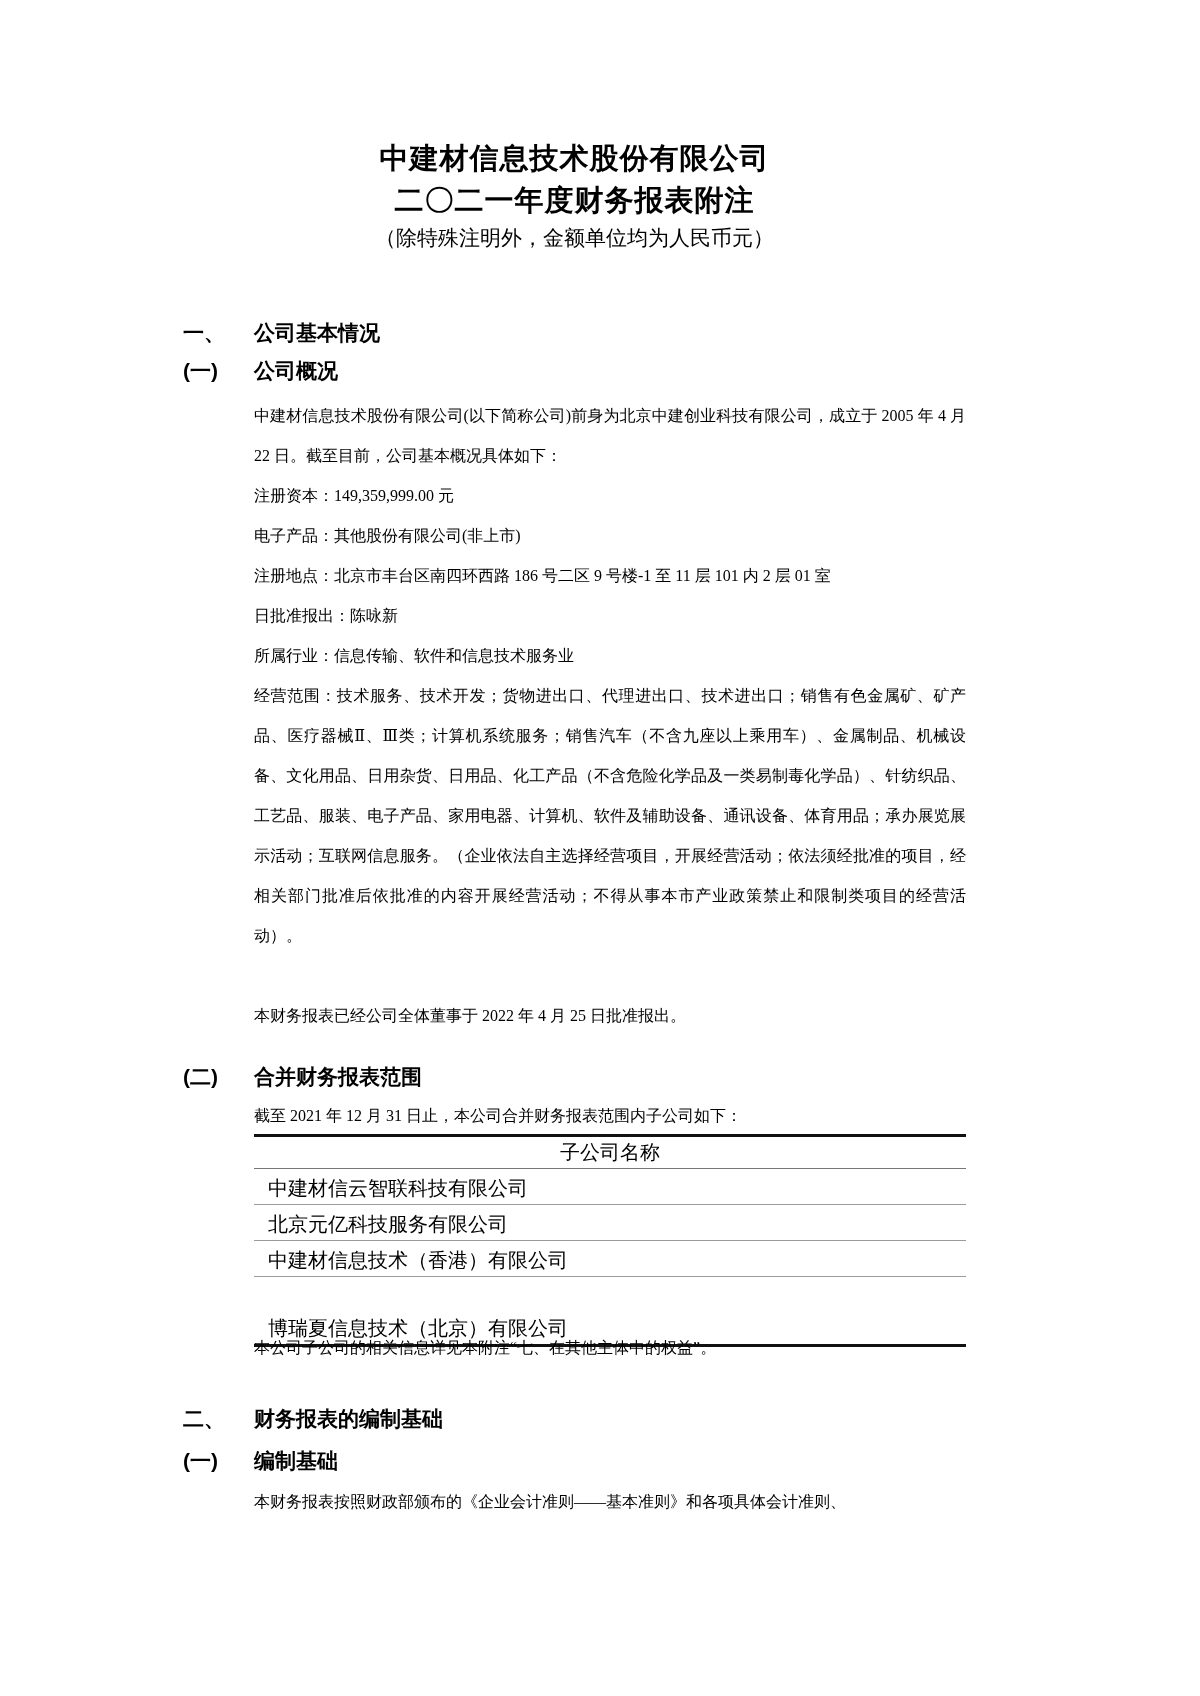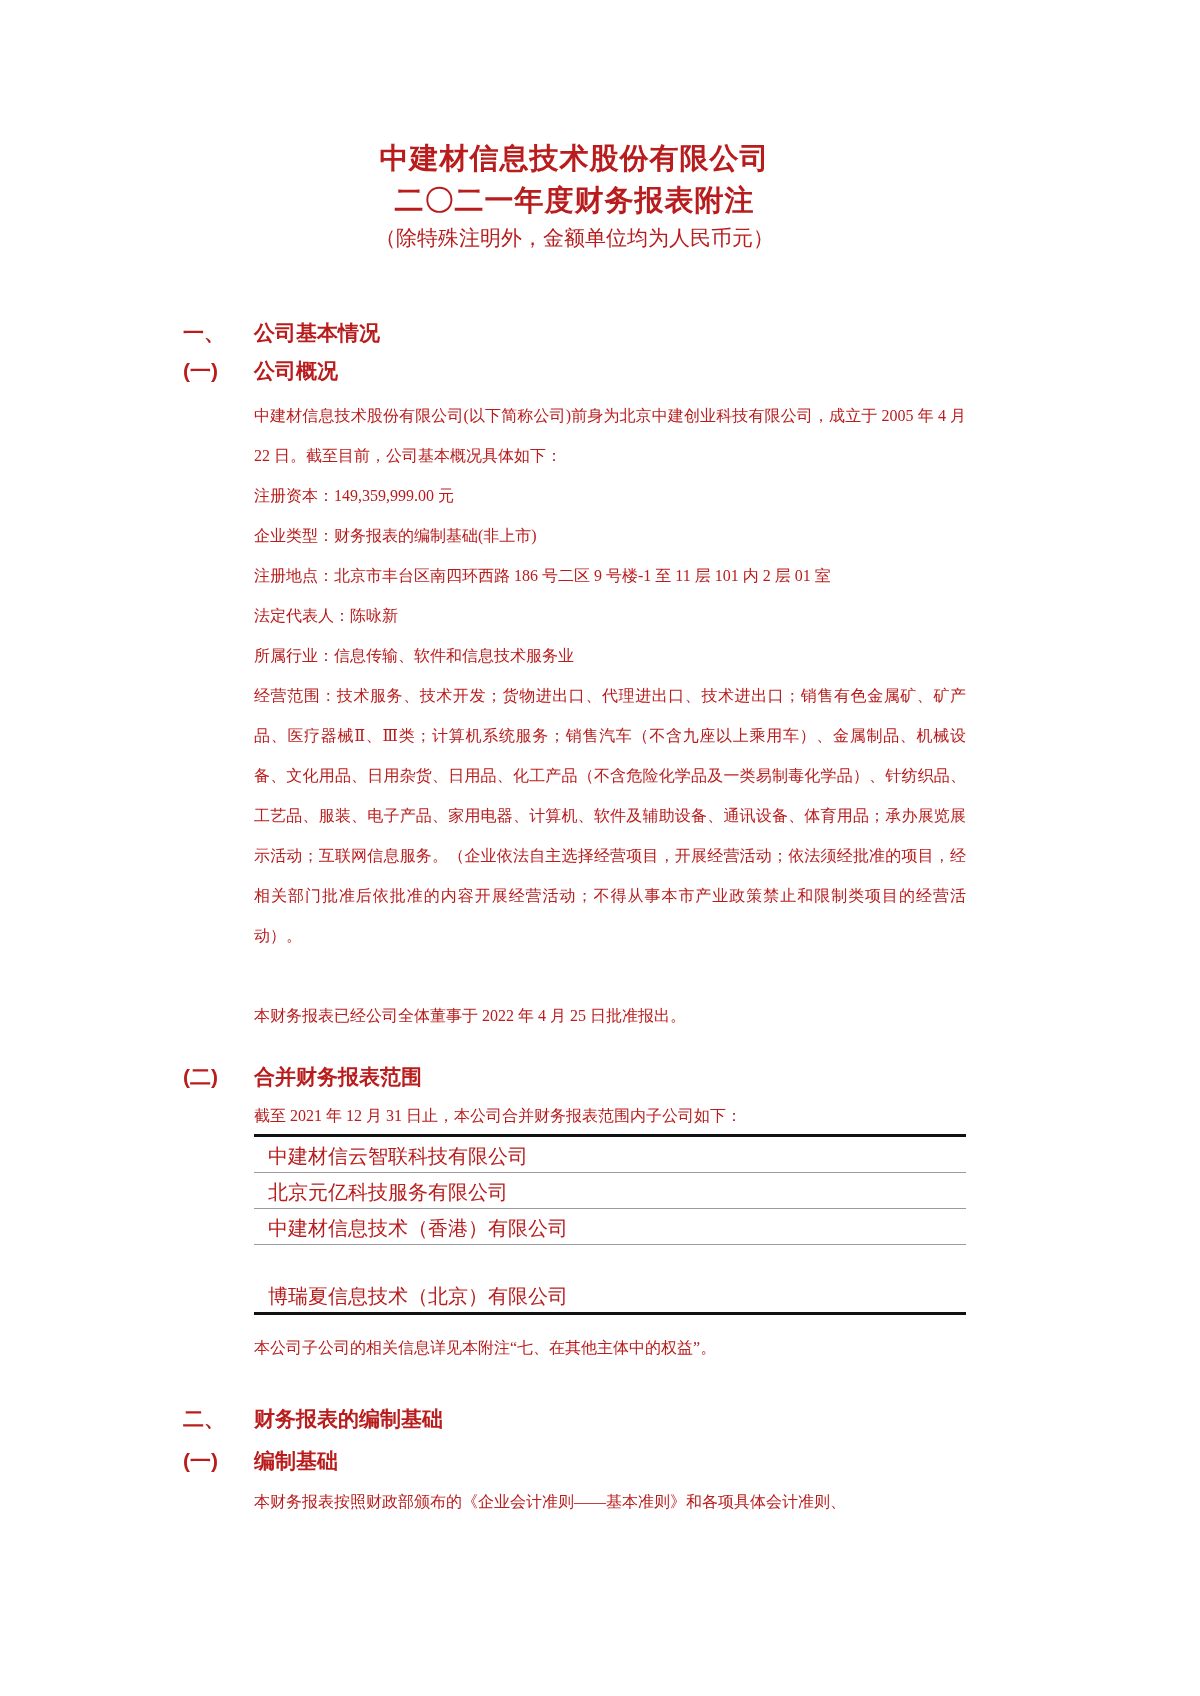--- a/index.html
+++ b/index.html
@@ -7,21 +7,21 @@
     width: 1200px;
     height: 1696px;
     background: #e9e9e9;
     font-family: "Liberation Serif", "DejaVu Serif", serif;
   }
   .doc {
     position: relative;
     width: 1200px;
     height: 1696px;
     background: #ffffff;
-    color: #b91c1c;
+    color: #000000;
     overflow: hidden;
   }
   
   .abs { position: absolute; left: 183px; width: 783px; }
 
   .title-line {
     text-align: center;
     font-family: "Liberation Sans", "DejaVu Sans", sans-serif;
     font-weight: bold;
     font-size: 29px;
@@ -98,38 +98,39 @@
 
   <div class="abs heading-row" style="top:358px;">
     <span class="heading-num">(一)</span>
     <span>公司概况</span>
   </div>
 
   <div class="abs body-block just" style="top:396px;">中建材信息技术股份有限公司(以下简称公司)前身为北京中建创业科技有限公司，成立于 2005 年 4 月 22 日。截至目前，公司基本概况具体如下：</div>
 
   <div class="abs body-block" style="top:476px;">
     <div class="fact-line">注册资本：149,359,999.00 元</div>
-    <div class="fact-line">企业类型：财务报表的编制基础(非上市)</div>
+    <div class="fact-line">电子产品：其他股份有限公司(非上市)</div>
     <div class="fact-line">注册地点：北京市丰台区南四环西路 186 号二区 9 号楼-1 至 11 层 101 内 2 层 01 室</div>
-    <div class="fact-line">法定代表人：陈咏新</div>
+    <div class="fact-line">日批准报出：陈咏新</div>
     <div class="fact-line">所属行业：信息传输、软件和信息技术服务业</div>
   </div>
 
   <div class="abs body-block just" style="top:676px;">经营范围：技术服务、技术开发；货物进出口、代理进出口、技术进出口；销售有色金属矿、矿产品、医疗器械Ⅱ、Ⅲ类；计算机系统服务；销售汽车（不含九座以上乘用车）、金属制品、机械设备、文化用品、日用杂货、日用品、化工产品（不含危险化学品及一类易制毒化学品）、针纺织品、工艺品、服装、电子产品、家用电器、计算机、软件及辅助设备、通讯设备、体育用品；承办展览展示活动；互联网信息服务。（企业依法自主选择经营项目，开展经营活动；依法须经批准的项目，经相关部门批准后依批准的内容开展经营活动；不得从事本市产业政策禁止和限制类项目的经营活动）。</div>
 
   <div class="abs body-block" style="top:996px;">本财务报表已经公司全体董事于 2022 年 4 月 25 日批准报出。</div>
 
   <div class="abs heading-row" style="top:1064px;">
     <span class="heading-num">(二)</span>
     <span>合并财务报表范围</span>
   </div>
 
   <div class="abs body-block" style="top:1096px;">截至 2021 年 12 月 31 日止，本公司合并财务报表范围内子公司如下：</div>
 
   <div class="abs sub-table" style="top:1134px;">
+    <div class="t-header">子公司名称</div>
     <div class="t-row">中建材信云智联科技有限公司</div>
     <div class="t-row">北京元亿科技服务有限公司</div>
     <div class="t-row">中建材信息技术（香港）有限公司</div>
     <div class="t-row">博瑞夏信息技术（北京）有限公司</div>
   </div>
 
   <div class="abs body-block" style="top:1328px;">本公司子公司的相关信息详见本附注“七、在其他主体中的权益”。</div>
 
   <div class="abs heading-row" style="top:1406px;">
     <span class="heading-num">二、</span>

